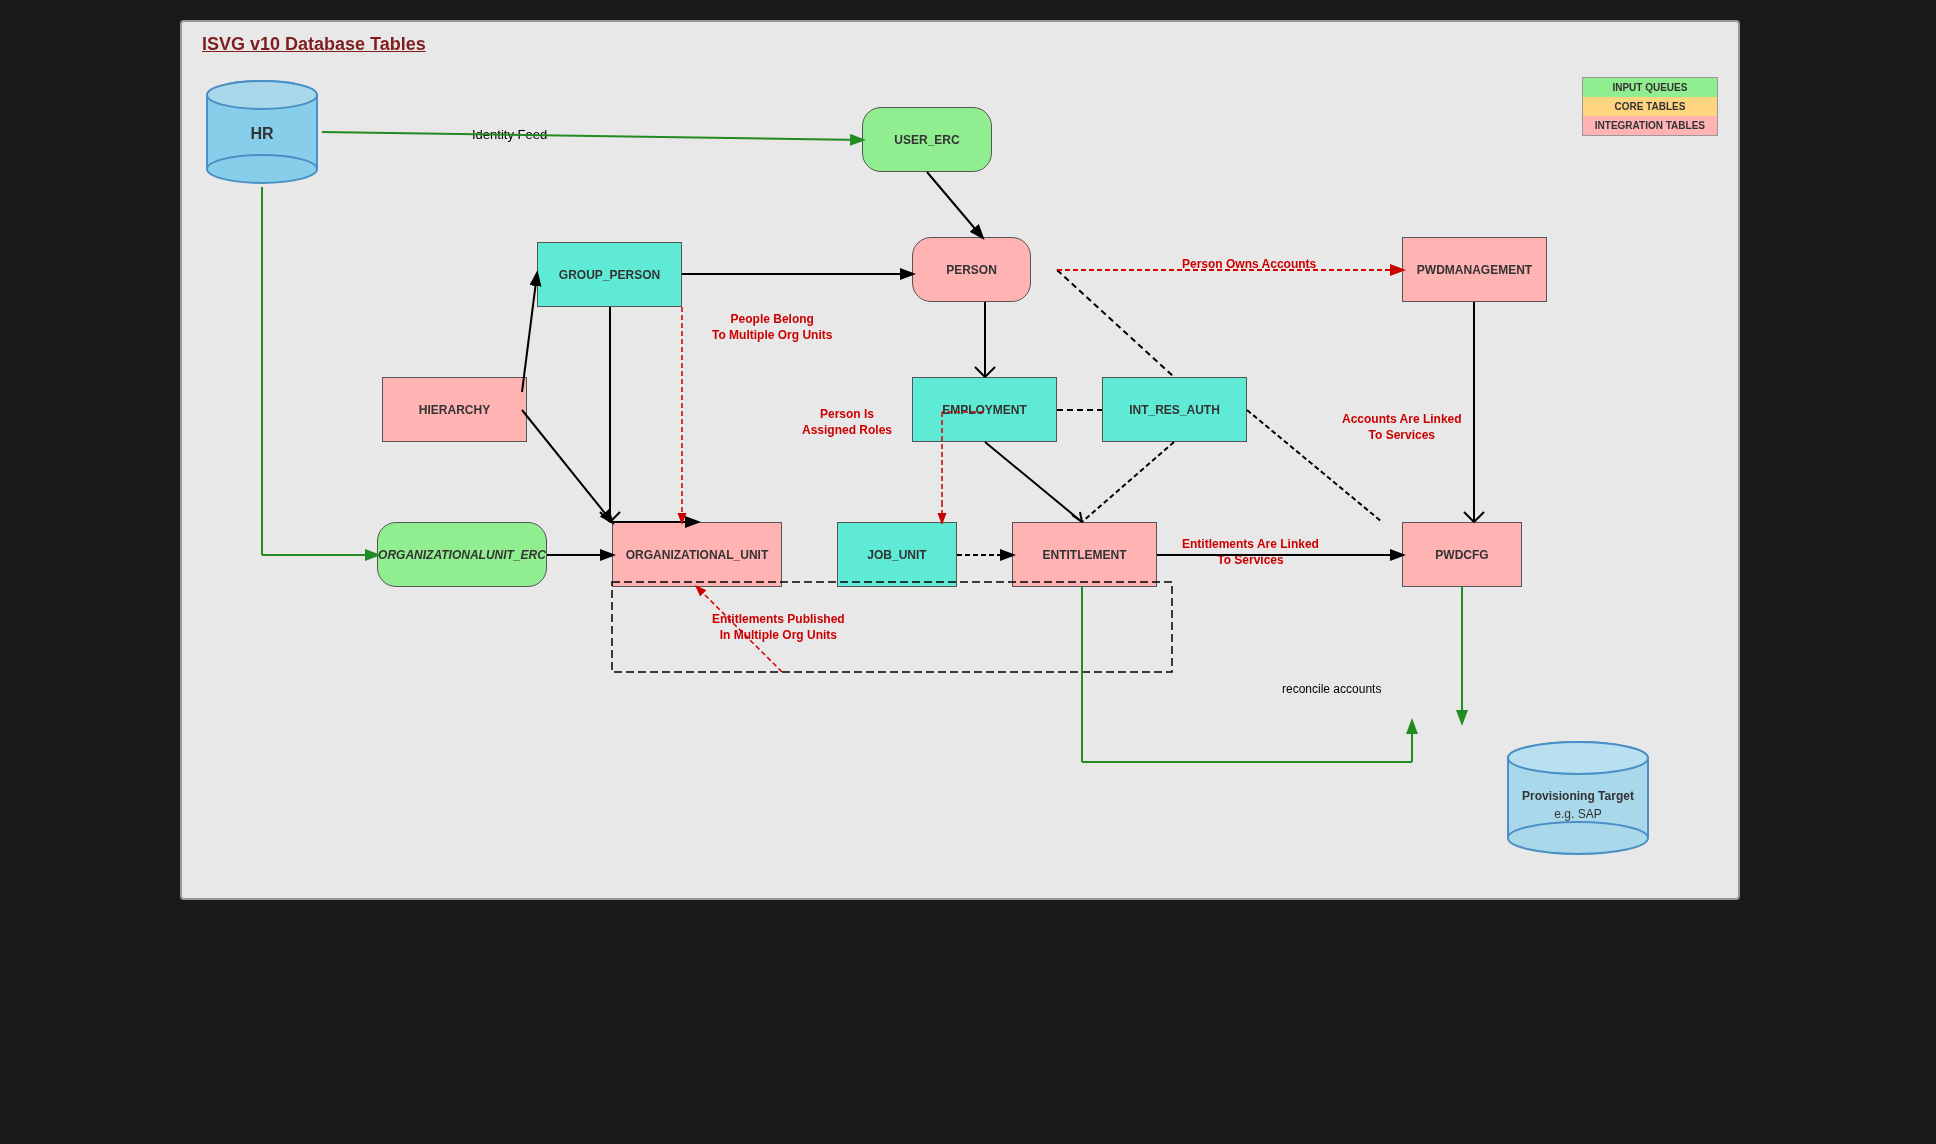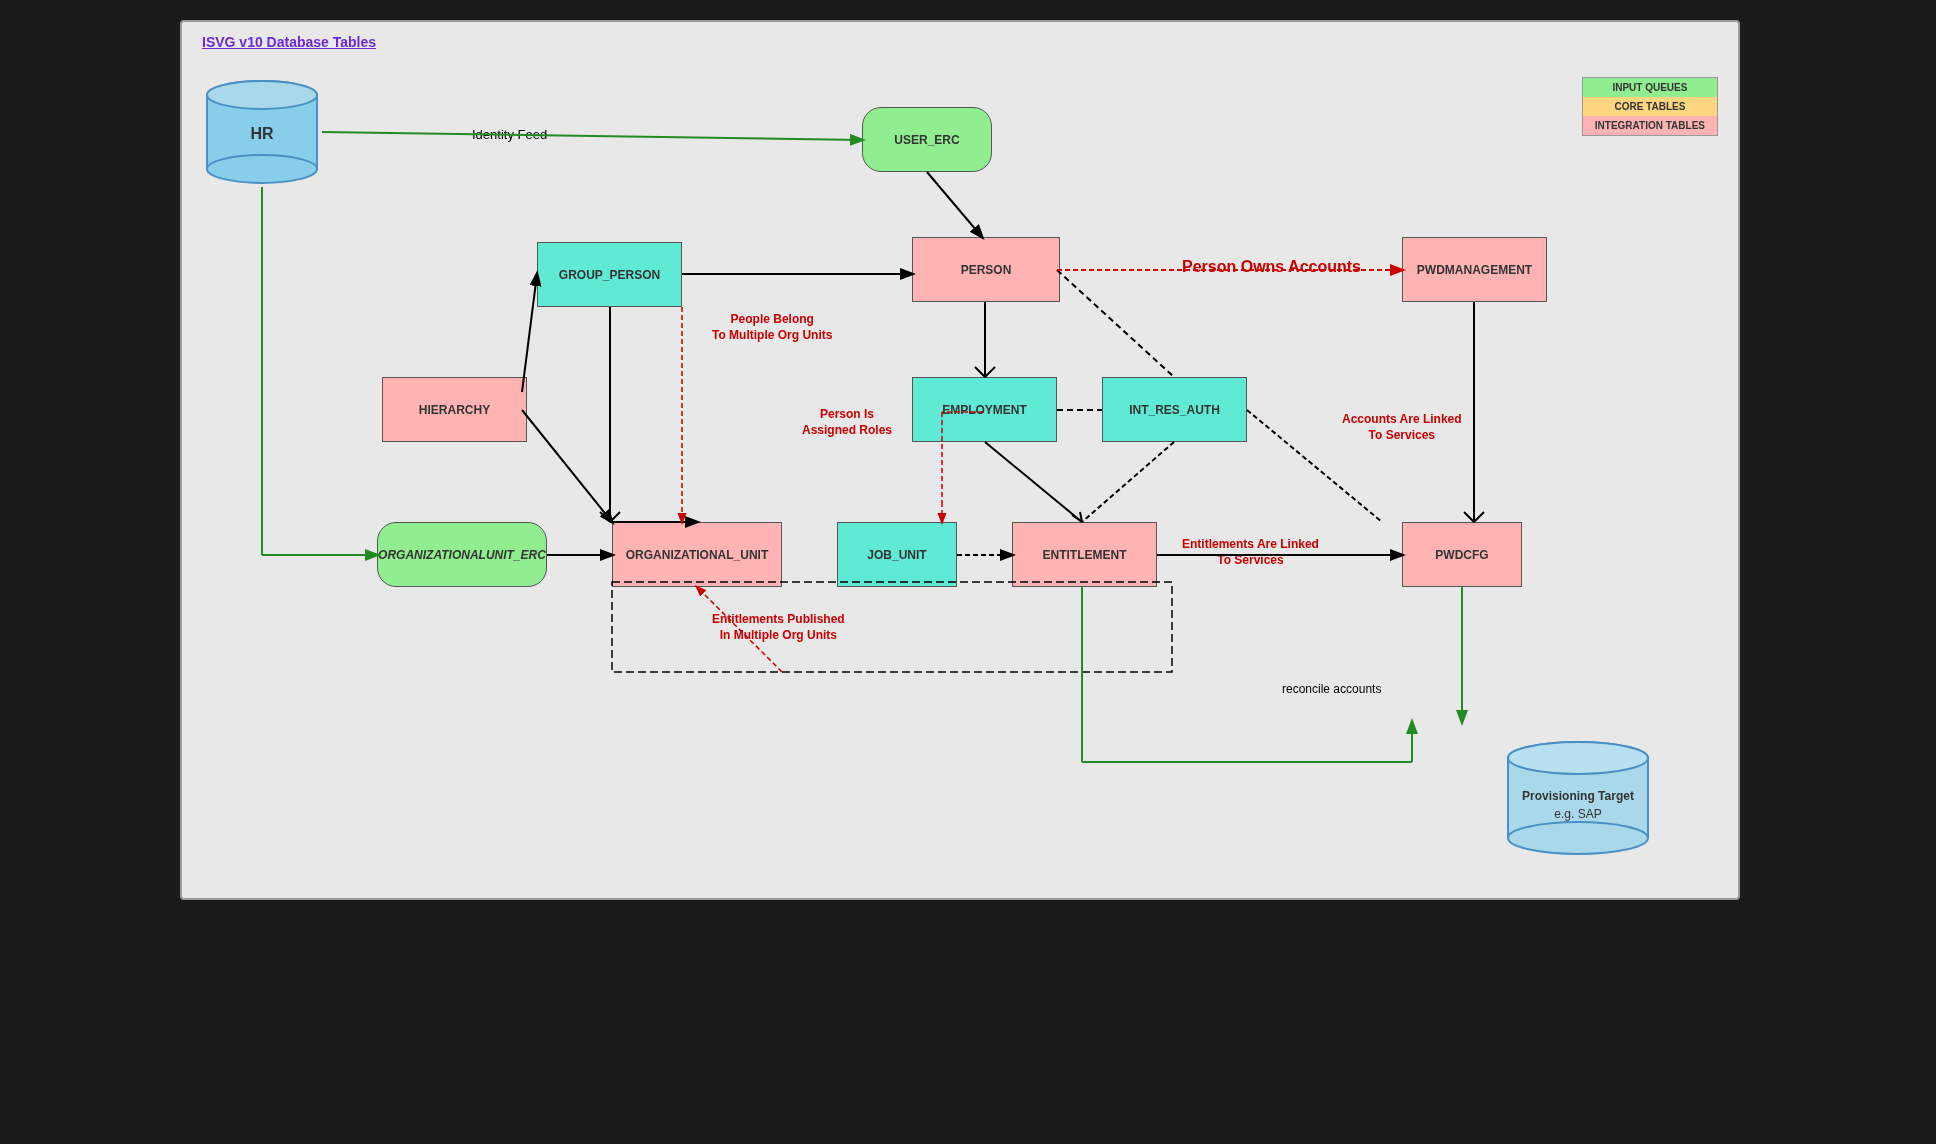--- a/index.html
+++ b/index.html
@@ -20,24 +20,24 @@
       height: 880px;
       background: #e8e8e8;
       border: 2px solid #999;
       border-radius: 4px;
     }
 
     .diagram-title {
       position: absolute;
       top: 12px;
       left: 20px;
-      font-size: 14px;
+      font-size: 18px;
       font-weight: bold;
       text-decoration: underline;
-      color: #6d28d9;
+      color: #7f1d1d;
     }
 
     
     .legend {
       position: absolute;
       top: 55px;
       right: 20px;
       border: 1px solid #999;
     }
     .legend-item {
@@ -135,21 +135,21 @@
   </div>
 
   <div class="box box-green" style="left: 680px; top: 85px; width: 130px; height: 65px;">
     <span>USER_ERC</span>
   </div>
 
   <div class="box box-orange" style="left: 355px; top: 220px; width: 145px; height: 65px;">
     <span>GROUP_PERSON</span>
   </div>
 
-  <div class="box box-red" style="left: 730px; top: 215px; width: 148px; height: 65px;">
+  <div class="box box-red" style="left: 730px; top: 215px; width: 119px; height: 65px; border-radius: 19px;">
     <span>PERSON</span>
   </div>
 
   <div class="box box-red" style="left: 185px; top: 355px; width: 145px; height: 65px; margin-left: 15px;">
     <span>HIERARCHY</span>
   </div>
 
   <div class="box box-orange" style="left: 730px; top: 355px; width: 145px; height: 65px;">
     <span>EMPLOYMENT</span>
   </div>
@@ -179,21 +179,21 @@
   </div>
 
   <div class="box box-red" style="left: 1220px; top: 500px; width: 120px; height: 65px;">
     <span>PWDCFG</span>
   </div>
 
   <div class="annotation-black" style="left: 290px; top: 105px; font-size: 13px;">
     <span>Identity Feed</span>
   </div>
 
-  <div class="annotation" style="left: 1000px; top: 235px; font-size: 16px; color: #cc0000;">
+  <div class="annotation" style="left: 1000px; top: 235px; font-size: 12px; color: #cc0000;">
     <span>Person Owns Accounts</span>
   </div>
 
   <div class="annotation" style="left: 530px; top: 290px; font-size: 12px; color: #cc0000;">
     People Belong<br>To Multiple Org Units
   </div>
 
   <div class="annotation" style="left: 620px; top: 385px; font-size: 12px; color: #cc0000;">
     Person Is<br>Assigned Roles
   </div>

